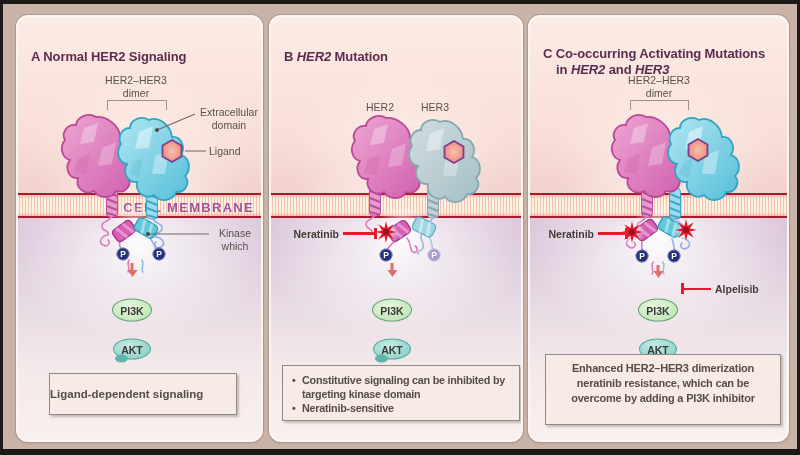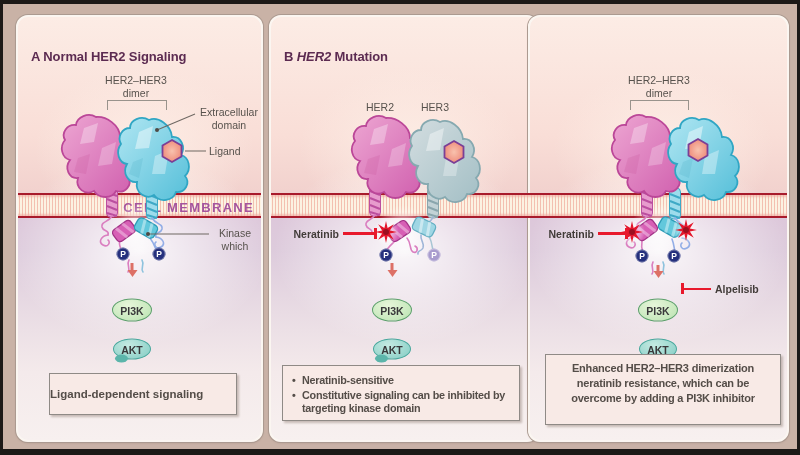--- a/index.html
+++ b/index.html
@@ -5,21 +5,21 @@
   html,body{margin:0;padding:0;width:800px;height:455px;overflow:hidden;}
   .canvas{position:relative;width:800px;height:455px;background:#1c1917;font-family:"Liberation Sans",sans-serif;}
   .mat{position:absolute;left:3px;top:4px;right:3px;bottom:6px;background:#c9b2a6;}
   .panel{position:absolute;top:15px;height:423px;border-radius:12px;overflow:hidden;
     border:2px solid #fbf6f1;box-shadow:0 0 0 1px #ab9a90,0 1px 2px rgba(90,70,60,.25);
     background:
       radial-gradient(110px 80px at 52% 31%, rgba(253,238,230,.95) 0%, rgba(253,238,230,0) 100%),
       radial-gradient(130px 95px at 50% 55%, rgba(255,255,255,.85) 0%, rgba(255,255,255,0) 100%),
       linear-gradient(180deg,#fcece5 0%,#f9ded7 28%,#f2d2ce 41%,#ddc7da 46%,#ddcbdc 55%,#e9dce4 70%,#f4eaeb 84%,#f7f0ef 100%);}
   .panel.a{left:16px;width:243px;}
-  .panel.b{left:269px;width:250px;padding-left:16px;}
+  .panel.b{left:269px;width:250px;}
   .panel.c{left:528px;width:257px;}
   .membrane{position:absolute;left:-2px;right:-2px;top:176px;height:21px;z-index:1;
     background-color:#fcf2e2;
     background-image:repeating-linear-gradient(90deg,rgba(236,150,135,.55) 0 1px,rgba(0,0,0,0) 1px 3px);
     border-top:2.5px solid #a81b2c;border-bottom:2.5px solid #a81b2c;
     box-shadow:inset 0 2px 2px rgba(240,170,160,.65),inset 0 -2px 2px rgba(240,170,160,.65);}
   .membrane-label{position:absolute;right:9px;top:5px;font-size:13px;font-weight:bold;letter-spacing:1.3px;color:#a4549e;white-space:nowrap;}
   .art{position:absolute;left:0;top:0;z-index:2;}
   .panel-title{position:absolute;left:13px;top:12px;z-index:3;font-size:13px;font-weight:bold;color:#5c2b51;line-height:15.5px;letter-spacing:-.1px;white-space:nowrap;margin-top:20px;}
   .panel-title .em{font-style:italic;}
@@ -245,22 +245,22 @@
     <div class="arr" style="left:121px;top:246px;height:7px"></div>
     <div class="node pi3k" style="left:121px;top:272px">
         <span>PI3K</span>
       </div>
     <div class="arr" style="left:121px;top:287px;height:7px"></div>
     <div class="node akt" style="left:121px;top:311px">
         <span>AKT</span>
       </div>
 
     <div class="note bullets" style="left:11px;top:348px;width:238px;height:56px;box-sizing:border-box">
+      <div class="bullet"><span>Constitutive signaling can be inhibited by targeting kinase domain</span></div>
       <div class="bullet"><span>Neratinib-sensitive</span></div>
-      <div class="bullet"><span>Constitutive signaling can be inhibited by targeting kinase domain</span></div>
     </div>
   </div>
 
   <div class="panel c">
     <div class="membrane"></div>
     <svg class="art" width="257" height="423" viewBox="0 0 257 423">
       <defs>
         <linearGradient id="pkC" x1="0" y1="0" x2="1" y2="1">
             <stop offset="0" stop-color="#eda6d2"></stop>
             <stop offset="1" stop-color="#d05fae"></stop>
@@ -325,20 +325,24 @@
         <polygon points="11,0 3.9,1.6 7.8,7.8 1.6,3.9 0,11 -1.6,3.9 -7.8,7.8 -3.9,1.6 -11,0 -3.9,-1.6 -7.8,-7.8 -1.6,-3.9 0,-11 1.6,-3.9 7.8,-7.8 3.9,-1.6" fill="#e3172c"></polygon>
         <circle r="3" fill="#9c1020"></circle>
       </g>
       <g transform="translate(156,213)">
         <circle r="13" fill="url(#gwC)"></circle>
         <polygon points="11,0 3.9,1.6 7.8,7.8 1.6,3.9 0,11 -1.6,3.9 -7.8,7.8 -3.9,1.6 -11,0 -3.9,-1.6 -7.8,-7.8 -1.6,-3.9 0,-11 1.6,-3.9 7.8,-7.8 3.9,-1.6" fill="#e3172c"></polygon>
         <circle r="3" fill="#9c1020"></circle>
       </g>
     </svg>
 
+    <div class="panel-title">
+      <div class="tl"><span>C </span><span>Co-occurring Activating Mutations</span></div>
+      <div class="tl tl2"><span>in </span><span class="em">HER2</span><span> and </span><span class="em">HER3</span></div>
+    </div>
     <span class="lbl ctr" style="left:129px;top:57px">HER2–HER3</span>
     <span class="lbl ctr" style="left:129px;top:70px">dimer</span>
     <div class="bracket" style="left:100px;top:83px;width:57px"></div>
 
     <span class="drug" style="left:6px;top:211px;width:58px;text-align:right">Neratinib</span>
     <div class="tline" style="left:68px;top:215px;width:27px"></div>
     <div class="tbar" style="left:95px;top:211px"></div>
 
     <span class="ptag" style="left:112px;top:239px">P</span>
     <span class="ptag" style="left:144px;top:239px">P</span>

